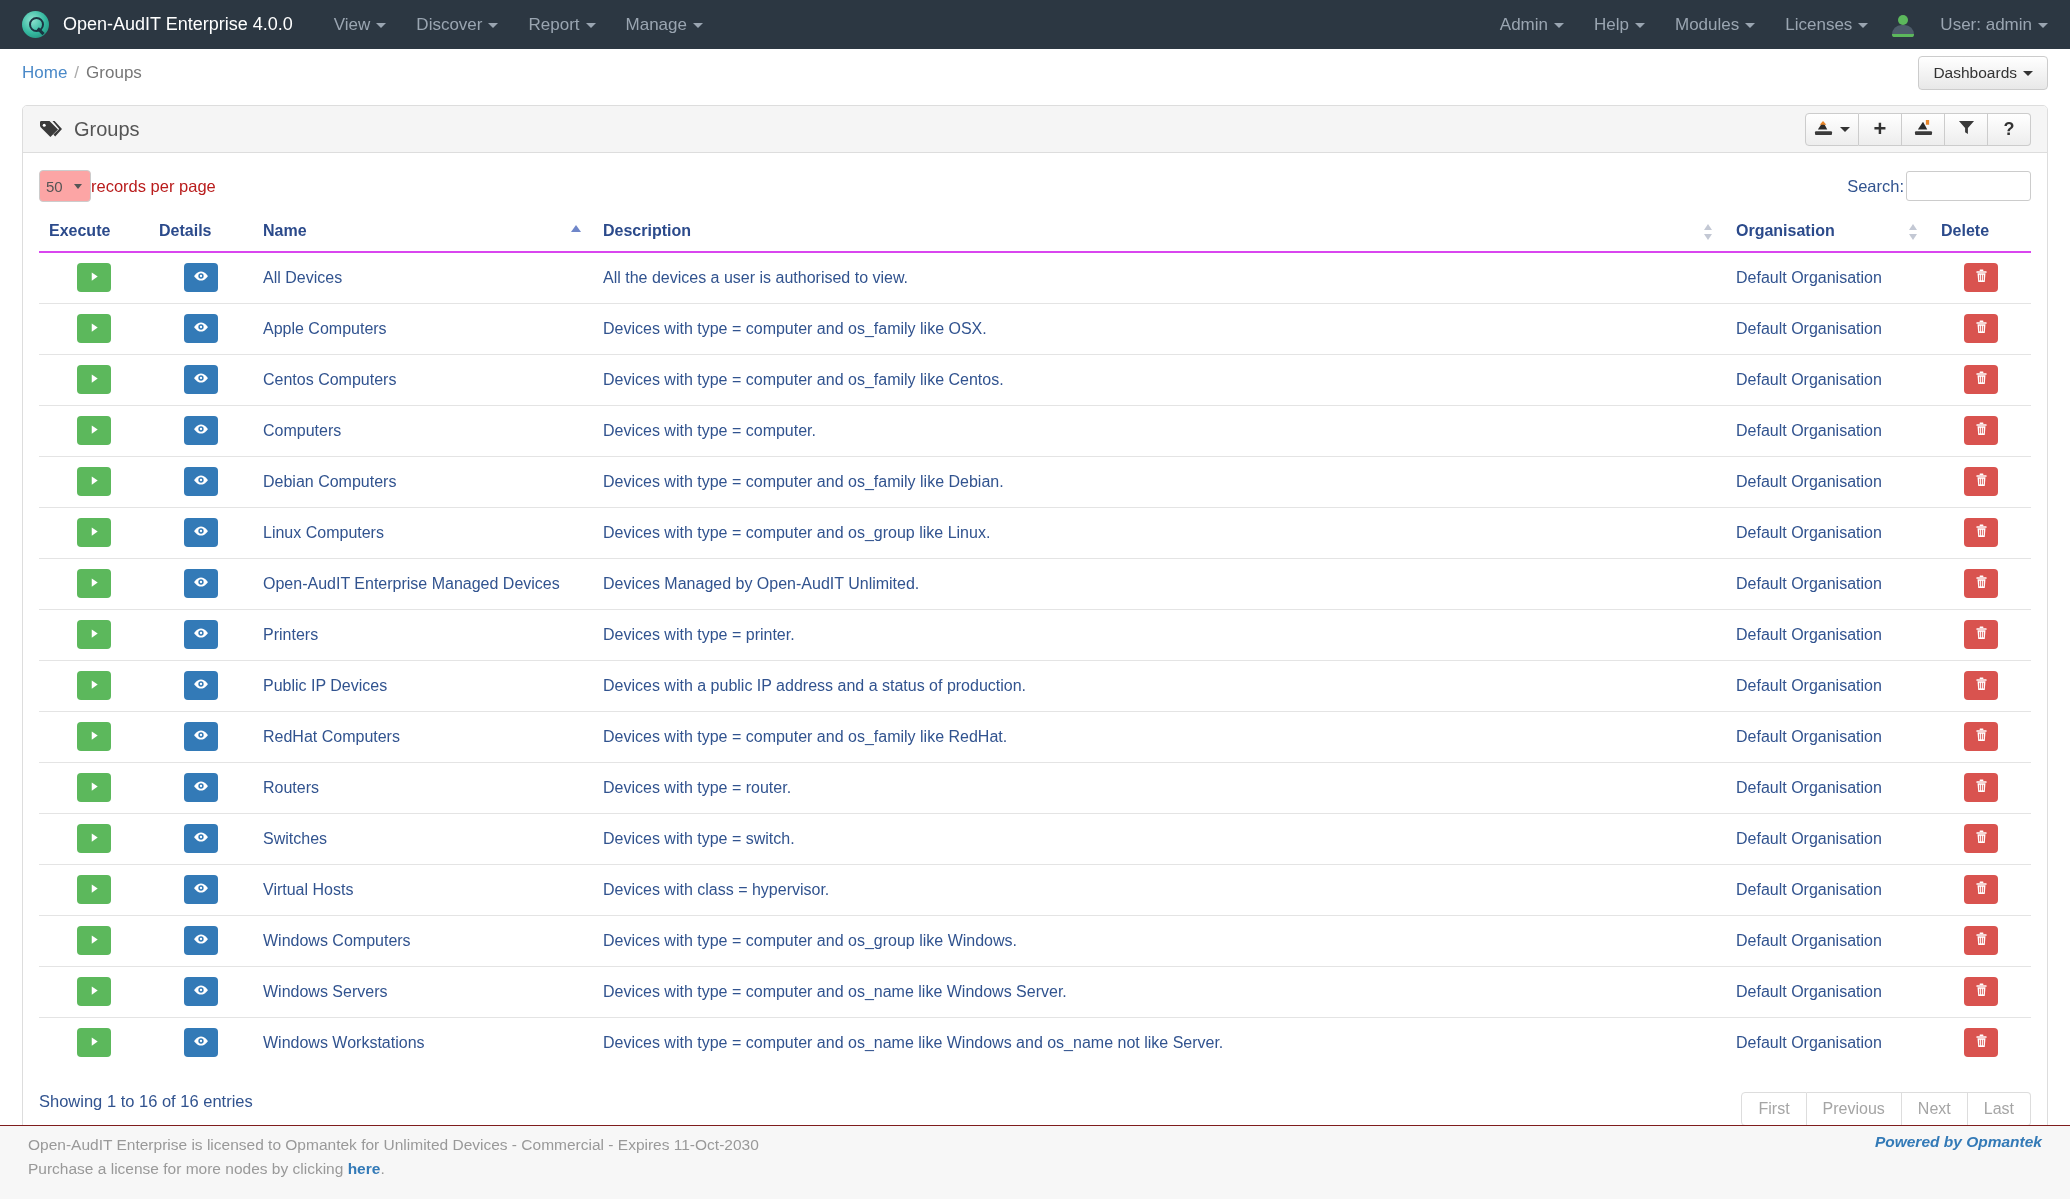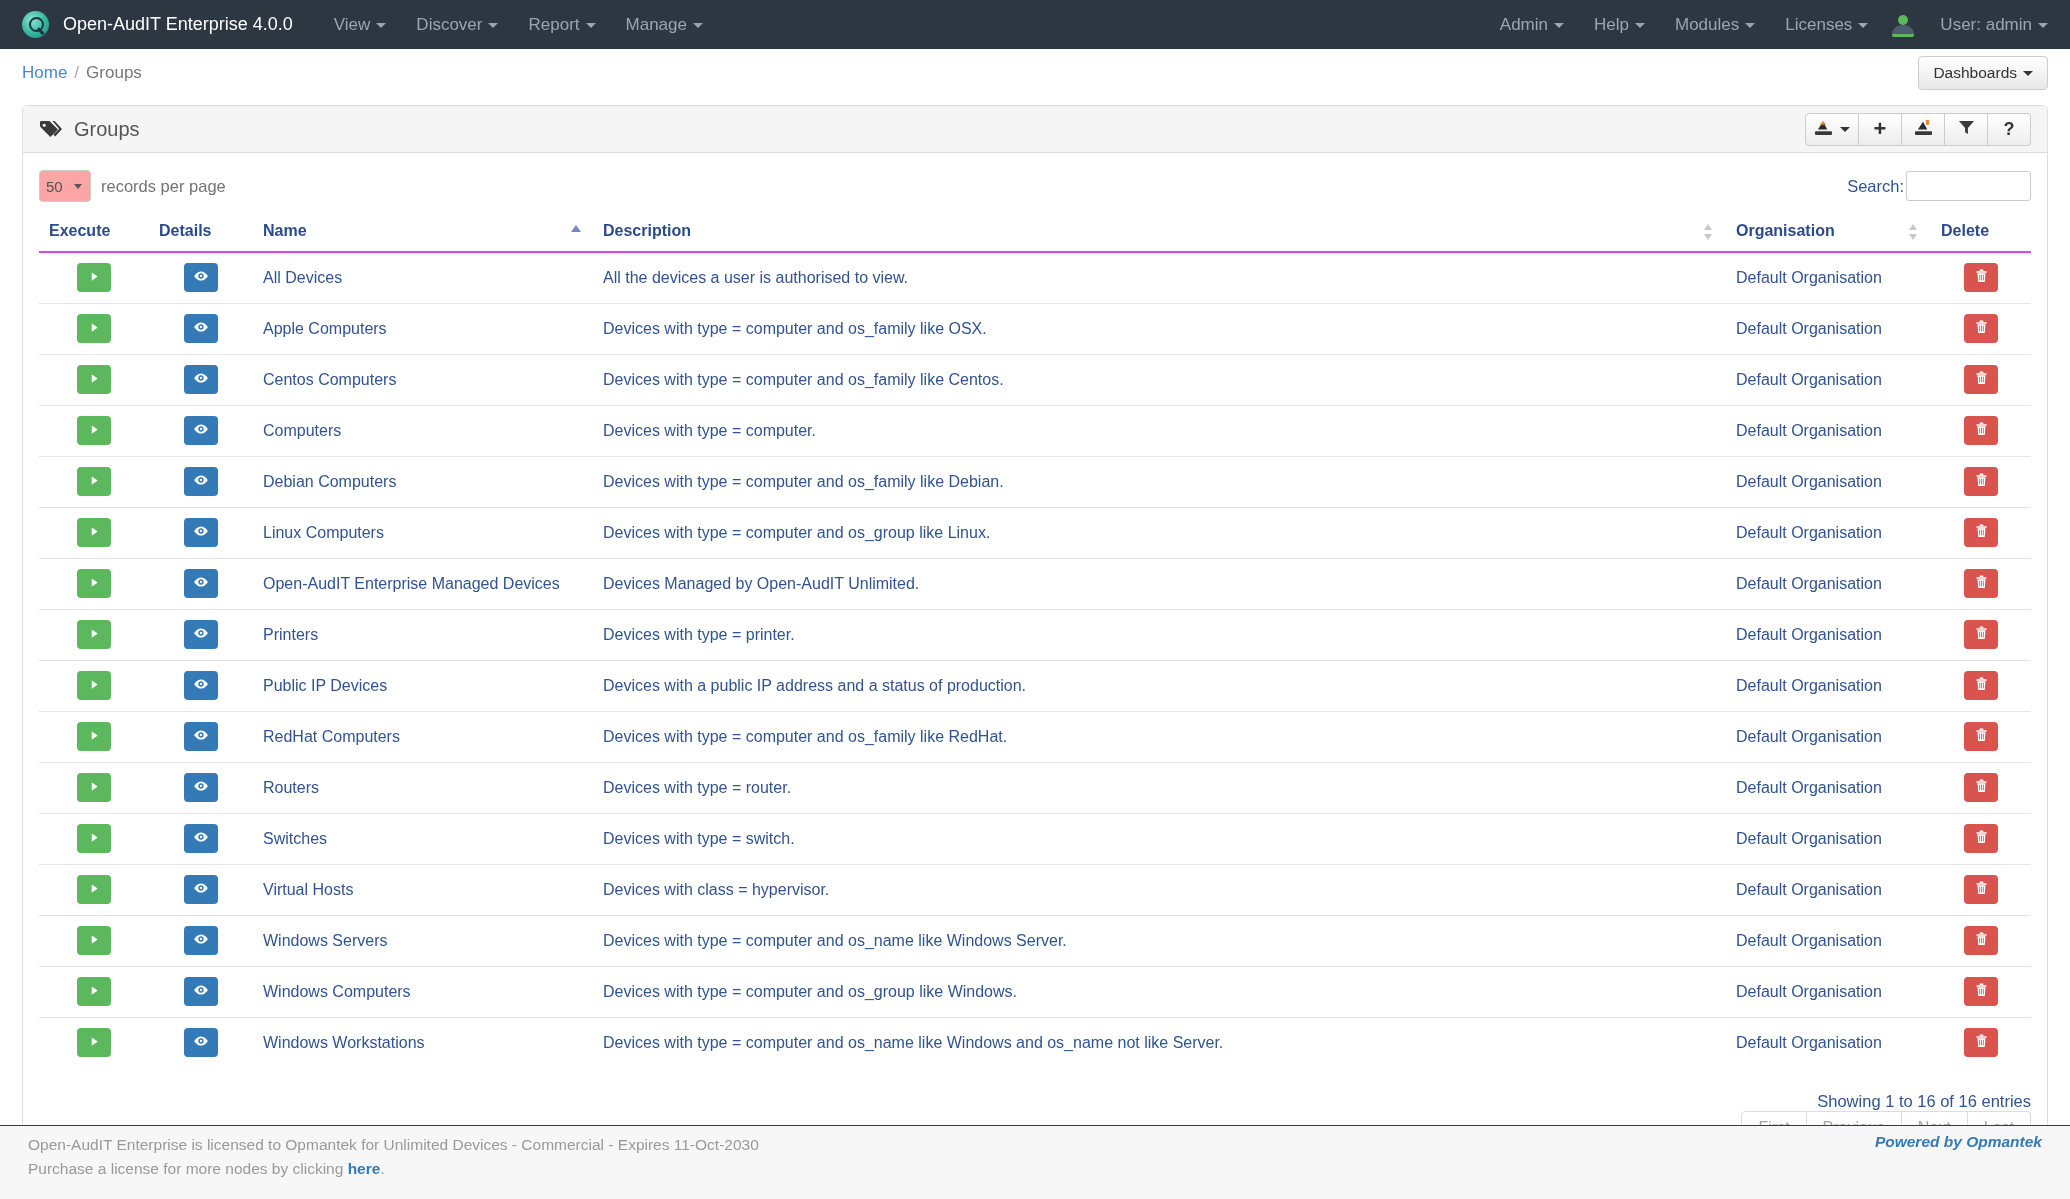--- a/index.html
+++ b/index.html
@@ -213,23 +213,23 @@
     content: "";
     position: absolute;
     right: 9px; top: 14px;
     width: 0; height: 0;
     border-left: 4px solid transparent;
     border-right: 4px solid transparent;
     border-top: 5px solid #555555;
     pointer-events: none;
   }
   .len-label {
-    color: #737373;
+    color: #b91c1c;
     font-size: 16.5px;
-    margin-left: 10px;
+    margin-left: 0;
   }
   .search-wrap {
     margin-left: auto;
     display: flex;
     align-items: center;
   }
   .search-label {
     color: #31538f;
     font-size: 16.5px;
     margin-right: 2px;
@@ -325,23 +325,22 @@
     padding: 0;
     vertical-align: middle;
   }
   .btn-exec { background: #5cb85c; }
   .btn-det  { background: #337ab7; }
   .btn-del  { background: #d9534f; }
 
   
   .table-foot {
     display: flex;
-    align-items: flex-end;
+    align-items: flex-start;
     padding: 14px 16px 14px 16px;
-    flex-direction: column;
   }
   .info-text { color: #31538f; font-size: 16.5px; }
   .pager {
     margin-left: auto;
     display: flex;
   }
   .pg-btn {
     border: 1px solid #dddddd;
     border-left-width: 0;
     background: #ffffff;
@@ -864,49 +863,49 @@
                     <path d="M3 1.5 L9.5 6 L3 10.5 Z" fill="#ffffff"></path>
                   </svg></span>
               </button></td>
             <td class="cell-center"><button class="btn-sq btn-det">
                 <span><svg viewBox="0 0 18 12" width="16" height="12" aria-hidden="true">
                     <path d="M9 0.8 C4.4 0.8 1.2 6 1.2 6 C1.2 6 4.4 11.2 9 11.2 C13.6 11.2 16.8 6 16.8 6 C16.8 6 13.6 0.8 9 0.8 Z" fill="#ffffff"></path>
                     <circle cx="9" cy="6" r="3" fill="#337ab7"></circle>
                     <circle cx="9" cy="6" r="1.3" fill="#ffffff"></circle>
                   </svg></span>
               </button></td>
+            <td><a class="name-link">Windows Computers</a></td>
+            <td>Devices with type = computer and os_group like Windows.</td>
+            <td class="c-org">Default Organisation</td>
+            <td class="cell-center"><button class="btn-sq btn-del">
+                <span><svg viewBox="0 0 14 15" width="13" height="14" aria-hidden="true">
+                    <rect x="1.5" y="2.4" width="11" height="1.7" rx="0.4" fill="#ffffff"></rect>
+                    <rect x="5" y="0.6" width="4" height="1.6" rx="0.4" fill="#ffffff"></rect>
+                    <path d="M2.7 4.6 H11.3 L10.5 14 H3.5 Z" fill="#ffffff"></path>
+                    <rect x="4.6" y="6.2" width="0.9" height="6" fill="#d9534f"></rect>
+                    <rect x="6.55" y="6.2" width="0.9" height="6" fill="#d9534f"></rect>
+                    <rect x="8.5" y="6.2" width="0.9" height="6" fill="#d9534f"></rect>
+                  </svg></span>
+              </button></td>
+          </tr>
+          <tr>
+            <td class="cell-center"><button class="btn-sq btn-exec">
+                <span><svg viewBox="0 0 12 12" width="11" height="11" aria-hidden="true">
+                    <path d="M3 1.5 L9.5 6 L3 10.5 Z" fill="#ffffff"></path>
+                  </svg></span>
+              </button></td>
+            <td class="cell-center"><button class="btn-sq btn-det">
+                <span><svg viewBox="0 0 18 12" width="16" height="12" aria-hidden="true">
+                    <path d="M9 0.8 C4.4 0.8 1.2 6 1.2 6 C1.2 6 4.4 11.2 9 11.2 C13.6 11.2 16.8 6 16.8 6 C16.8 6 13.6 0.8 9 0.8 Z" fill="#ffffff"></path>
+                    <circle cx="9" cy="6" r="3" fill="#337ab7"></circle>
+                    <circle cx="9" cy="6" r="1.3" fill="#ffffff"></circle>
+                  </svg></span>
+              </button></td>
             <td><a class="name-link">Windows Servers</a></td>
             <td>Devices with type = computer and os_name like Windows Server.</td>
-            <td class="c-org">Default Organisation</td>
-            <td class="cell-center"><button class="btn-sq btn-del">
-                <span><svg viewBox="0 0 14 15" width="13" height="14" aria-hidden="true">
-                    <rect x="1.5" y="2.4" width="11" height="1.7" rx="0.4" fill="#ffffff"></rect>
-                    <rect x="5" y="0.6" width="4" height="1.6" rx="0.4" fill="#ffffff"></rect>
-                    <path d="M2.7 4.6 H11.3 L10.5 14 H3.5 Z" fill="#ffffff"></path>
-                    <rect x="4.6" y="6.2" width="0.9" height="6" fill="#d9534f"></rect>
-                    <rect x="6.55" y="6.2" width="0.9" height="6" fill="#d9534f"></rect>
-                    <rect x="8.5" y="6.2" width="0.9" height="6" fill="#d9534f"></rect>
-                  </svg></span>
-              </button></td>
-          </tr>
-          <tr>
-            <td class="cell-center"><button class="btn-sq btn-exec">
-                <span><svg viewBox="0 0 12 12" width="11" height="11" aria-hidden="true">
-                    <path d="M3 1.5 L9.5 6 L3 10.5 Z" fill="#ffffff"></path>
-                  </svg></span>
-              </button></td>
-            <td class="cell-center"><button class="btn-sq btn-det">
-                <span><svg viewBox="0 0 18 12" width="16" height="12" aria-hidden="true">
-                    <path d="M9 0.8 C4.4 0.8 1.2 6 1.2 6 C1.2 6 4.4 11.2 9 11.2 C13.6 11.2 16.8 6 16.8 6 C16.8 6 13.6 0.8 9 0.8 Z" fill="#ffffff"></path>
-                    <circle cx="9" cy="6" r="3" fill="#337ab7"></circle>
-                    <circle cx="9" cy="6" r="1.3" fill="#ffffff"></circle>
-                  </svg></span>
-              </button></td>
-            <td><a class="name-link">Windows Computers</a></td>
-            <td>Devices with type = computer and os_group like Windows.</td>
             <td class="c-org">Default Organisation</td>
             <td class="cell-center"><button class="btn-sq btn-del">
                 <span><svg viewBox="0 0 14 15" width="13" height="14" aria-hidden="true">
                     <rect x="1.5" y="2.4" width="11" height="1.7" rx="0.4" fill="#ffffff"></rect>
                     <rect x="5" y="0.6" width="4" height="1.6" rx="0.4" fill="#ffffff"></rect>
                     <path d="M2.7 4.6 H11.3 L10.5 14 H3.5 Z" fill="#ffffff"></path>
                     <rect x="4.6" y="6.2" width="0.9" height="6" fill="#d9534f"></rect>
                     <rect x="6.55" y="6.2" width="0.9" height="6" fill="#d9534f"></rect>
                     <rect x="8.5" y="6.2" width="0.9" height="6" fill="#d9534f"></rect>
                   </svg></span>

